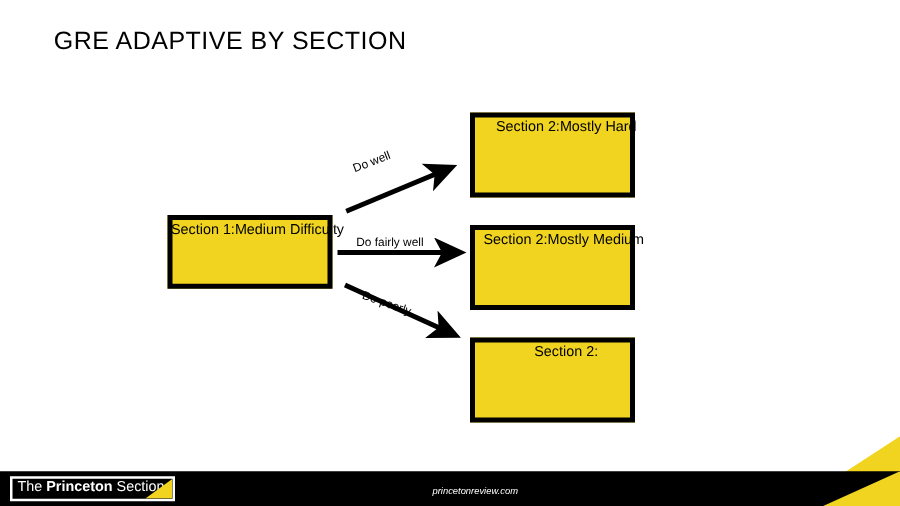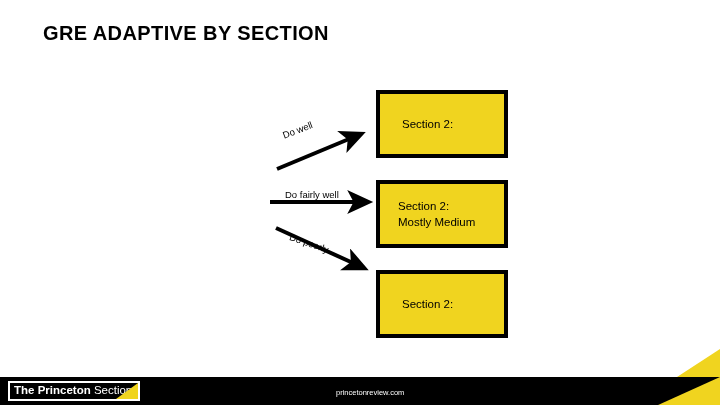--- a/index.html
+++ b/index.html
@@ -17,37 +17,36 @@
     background: #ffffff;
     overflow: hidden;
   }
 
   
   #slide-title {
     position: absolute;
     left: 43px;
     top: 22px;
     font-size: 20px;
-    font-weight: bold;
+    font-weight: normal;
     letter-spacing: 0.4px;
     color: #000000;
     white-space: nowrap;
   }
 
   
   .flow-box {
     position: absolute;
     background: #F0D41F;
     border: 4px solid #000000;
     box-sizing: border-box;
     color: #000000;
     font-size: 11.5px;
     line-height: 16px;
     display: flex;
-    flex-direction: column;
     justify-content: center;
   }
   .flow-box .box-line {
     display: block;
     white-space: nowrap;
   }
 
   #box-section1 {
     left: 134px;
     top: 172px;
@@ -151,39 +150,40 @@
     align-items: center;
     overflow: hidden;
   }
   #logo-text {
     color: #ffffff;
     font-size: 11.5px;
     line-height: 11.5px;
     white-space: nowrap;
     padding-left: 4px;
   }
-  #logo-text .logo-the { font-weight: bold; }
+  #logo-text .logo-the { font-weight: normal; }
   #logo-text .logo-princeton { font-weight: bold; margin-top: 40px; }
   #logo-text .logo-review { font-weight: normal; }
   #logo-swoosh {
     position: absolute;
     right: 0;
     top: 0;
     width: 22px;
     height: 100%;
     background: #F0D41F;
     clip-path: polygon(100% 0, 100% 100%, 0 100%);
   }
   #footer-site {
     position: absolute;
-    left: 336px;
+    left: 346px;
     top: 388px;
     color: #ffffff;
     font-size: 7.5px;
     white-space: nowrap;
+    font-style: italic;
   }
   #footer-phone {
     position: absolute;
     left: 578px;
     top: 368px;
     color: #ffffff;
     font-size: 7.5px;
     white-space: nowrap;
   }
 </style>
@@ -205,23 +205,28 @@
 
     <line x1="270" y1="202" x2="368" y2="202" stroke="#000000" stroke-width="4" marker-end="url(#ah)"></line>
 
     <line x1="276" y1="228" x2="364" y2="268" stroke="#000000" stroke-width="4" marker-end="url(#ah)"></line>
   </svg>
 
   <div class="arrow-label" id="label-do-well">Do well</div>
   <div class="arrow-label" id="label-do-fairly-well">Do fairly well</div>
   <div class="arrow-label" id="label-do-poorly">Do poorly</div>
 
+  <div class="flow-box" id="box-section1">
+    <span class="box-line">Section 1:</span>
+    <span class="box-line">Medium Difficulty</span>
+  </div>
 
   <div class="flow-box" id="box-hard">
     <span class="box-line">Section 2:</span>
+    <span class="box-line">Mostly Hard</span>
   </div>
 
   <div class="flow-box" id="box-medium">
     <span class="box-line">Section 2:</span>
     <span class="box-line">Mostly Medium</span>
   </div>
 
   <div class="flow-box" id="box-easy">
     <span class="box-line">Section 2:</span>
   </div>

